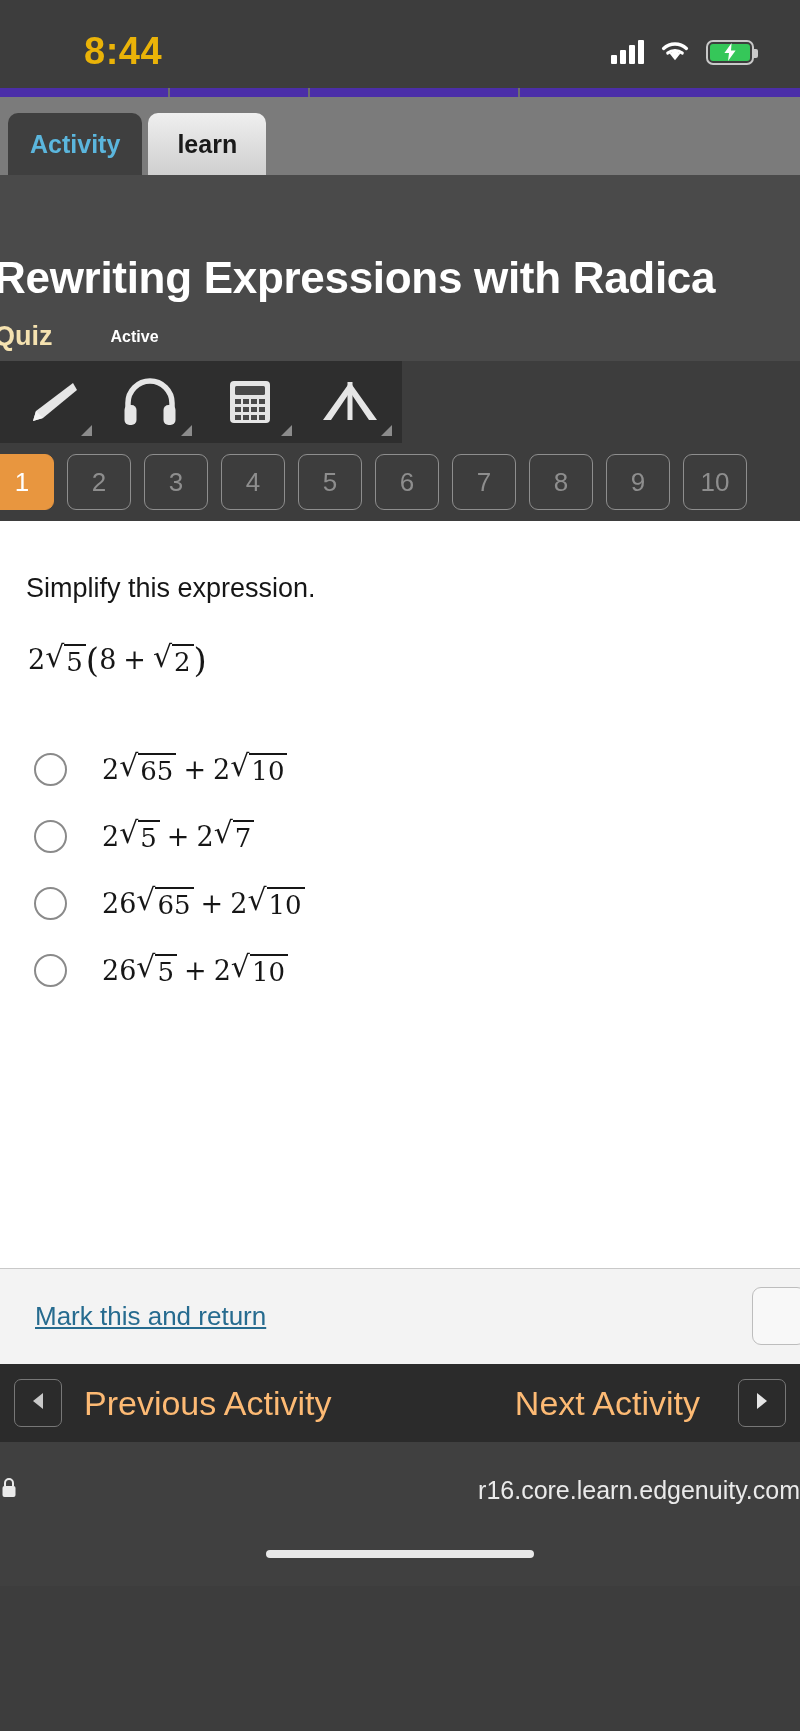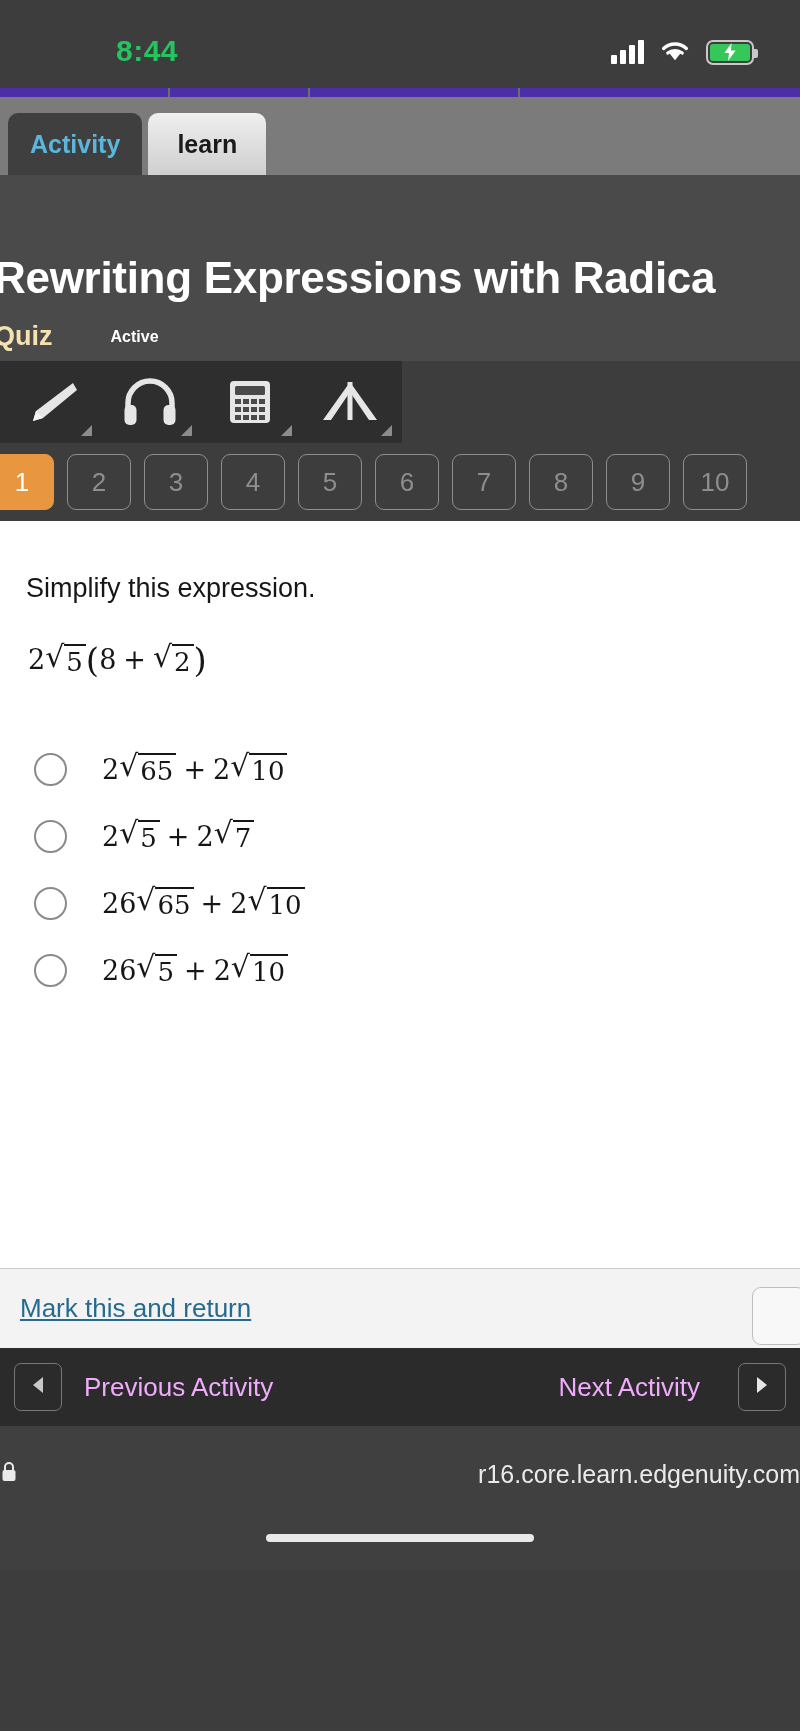--- a/index.html
+++ b/index.html
@@ -11,22 +11,22 @@
   }
   .screen { position: relative; width: 800px; height: 1731px; background: #3d3d3d; }
 
   
   .statusbar {
     height: 88px; background: #3d3d3d;
     display: flex; align-items: center; justify-content: space-between;
     padding: 0 46px 0 0; position: relative;
   }
   .status-time {
-    color: #22c55e; font-size: 30px; font-weight: 600;
-    letter-spacing: 0.5px; margin-left: 116px; padding-top: 14px;
+    color: #eab308; font-size: 38px; font-weight: 600;
+    letter-spacing: 0.5px; margin-left: 84px; padding-top: 14px;
   }
   .status-icons { display: flex; align-items: center; gap: 14px; padding-top: 16px; }
   .signal { display: flex; align-items: flex-end; gap: 3px; height: 24px; }
   .signal i { display: block; width: 6px; background: #fff; border-radius: 1px; }
   .signal i:nth-child(1) { height: 9px; }
   .signal i:nth-child(2) { height: 14px; }
   .signal i:nth-child(3) { height: 19px; }
   .signal i:nth-child(4) { height: 24px; }
   .wifi-ic { width: 34px; height: 26px; }
   .batt {
@@ -123,42 +123,42 @@
   .choice { display: flex; align-items: center; height: 67px; }
   .radio {
     width: 33px; height: 33px; border: 2.5px solid #8a8a8a; border-radius: 50%;
     flex: 0 0 auto; margin-left: 8px;
   }
   .choice-body { margin-left: 35px; }
 
   
   .markrow {
     background: #f3f3f3; border-top: 1.5px solid #c9c9c9;
-    height: 80px; display: flex; align-items: center; padding-left: 20px;
+    height: 96px; display: flex; align-items: center; padding-left: 35px;
     position: relative;
   }
   .marklink {
     color: #266b8f; font-size: 26px; text-decoration: underline;
   }
   .side-btn {
     position: absolute; right: -6px; top: 18px;
     width: 54px; height: 58px; background: #f8f8f8;
     border: 1.5px solid #bdbdbd; border-radius: 9px;
   }
 
   
   .navbar {
     background: #2b2b2b; height: 78px; display: flex; align-items: center;
     padding: 0 14px; position: relative;
   }
   .navsq {
     width: 48px; height: 48px; border: 1.5px solid #777; border-radius: 7px;
     display: flex; align-items: center; justify-content: center; flex: 0 0 auto;
   }
-  .navlabel { color: #f0abfc; font-size: 26px; }
+  .navlabel { color: #fdba74; font-size: 34px; }
   .nav-prev { margin-left: 22px; }
   .nav-next { margin-left: auto; margin-right: 38px; }
 
   
   .urlbar {
     background: #404040; height: 96px;
     display: flex; align-items: center; justify-content: space-between;
   }
   .lock-ic { margin-right: 8px; }
   .urltext { color: #eaeaea; font-size: 25px; }

